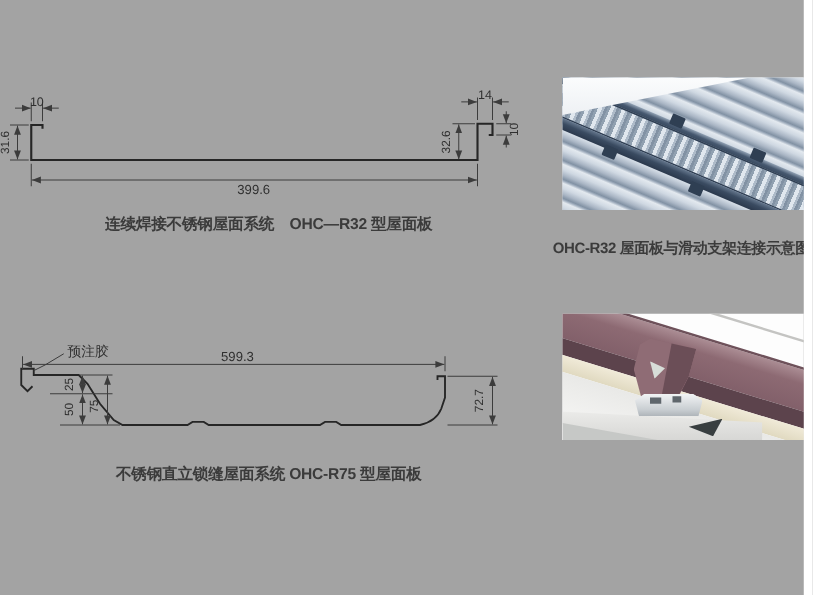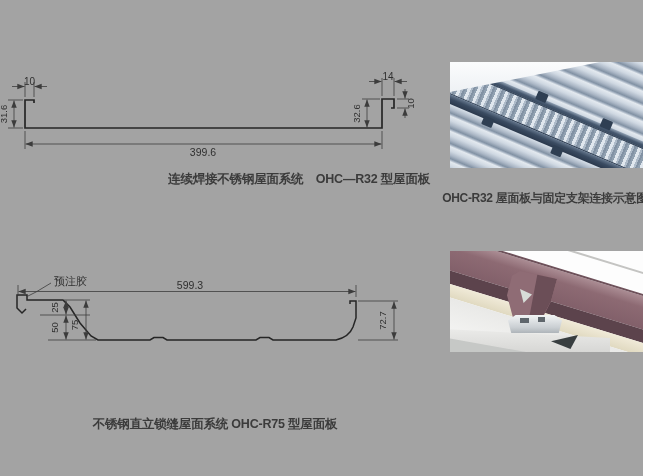--- a/index.html
+++ b/index.html
@@ -4,22 +4,22 @@
 <style>
   html,body { margin:0; padding:0; background:#ffffff; }
   .stage {
     position:relative; width:643px; height:476px; background:#a3a3a3;
     font-family:"Liberation Sans", sans-serif; overflow:hidden;
   }
   svg text { font-family:"Liberation Sans", sans-serif; }
 
   
   .cap { position:absolute; color:#3b3b3b; font-weight:bold; text-align:center; white-space:nowrap; }
-  #cap-r32-drawing { left:0; top:171px; width:430px; font-size:12.5px; letter-spacing:-0.2px;text-align:right; }
-  #cap-r75-drawing { left:0; top:371px; width:430px; font-size:12.5px; letter-spacing:-0.2px;margin-top:45px; }
+  #cap-r32-drawing { left:0; top:171px; width:430px; font-size:12.5px; letter-spacing:-0.2px; }
+  #cap-r75-drawing { left:0; top:371px; width:430px; font-size:12.5px; letter-spacing:-0.2px; }
   #cap-r32-photo   { left:440px; top:190px; width:210px; font-size:12px; letter-spacing:-0.3px; }
   #cap-r75-photo   { left:440px; top:369px; width:210px; font-size:12px; letter-spacing:-0.3px; }
 
   .drawing { position:absolute; left:0; }
   #svg-r32 { top:70px; }
   #svg-r75 { top:263px; }
 
   
   #photo-r32 { position:absolute; left:450px; top:62px; width:200px; height:106px;
     overflow:hidden; background:linear-gradient(180deg,#f8fafb,#e8ecf0); }
@@ -179,21 +179,21 @@
         <div class="p1-clamp t1"></div>
         <div class="p1-clamp t2"></div>
         <div class="p1-clamp t3"></div>
         <div class="p1-clamp b1"></div>
         <div class="p1-clamp b2"></div>
 
       </div>
     </div>
     <div class="p1-sky"></div>
   </div>
-  <div id="cap-r32-photo" class="cap">OHC-R32 屋面板与固定支架连接示意图</div>
+  <div id="cap-r32-photo" class="cap">OHC-R32 屋面板与滑动支架连接示意图</div>
 
   <div id="photo-r75">
     <div class="p2-plane">
       <div class="p2-band p2-line-a"></div>
       <div class="p2-band p2-line-b"></div>
       <div class="p2-band p2-mauve"></div>
       <div class="p2-band p2-dark"></div>
       <div class="p2-band p2-cream"></div>
       <div class="p2-band p2-gray"></div>
       <div class="p2-band p2-line-c"></div>

